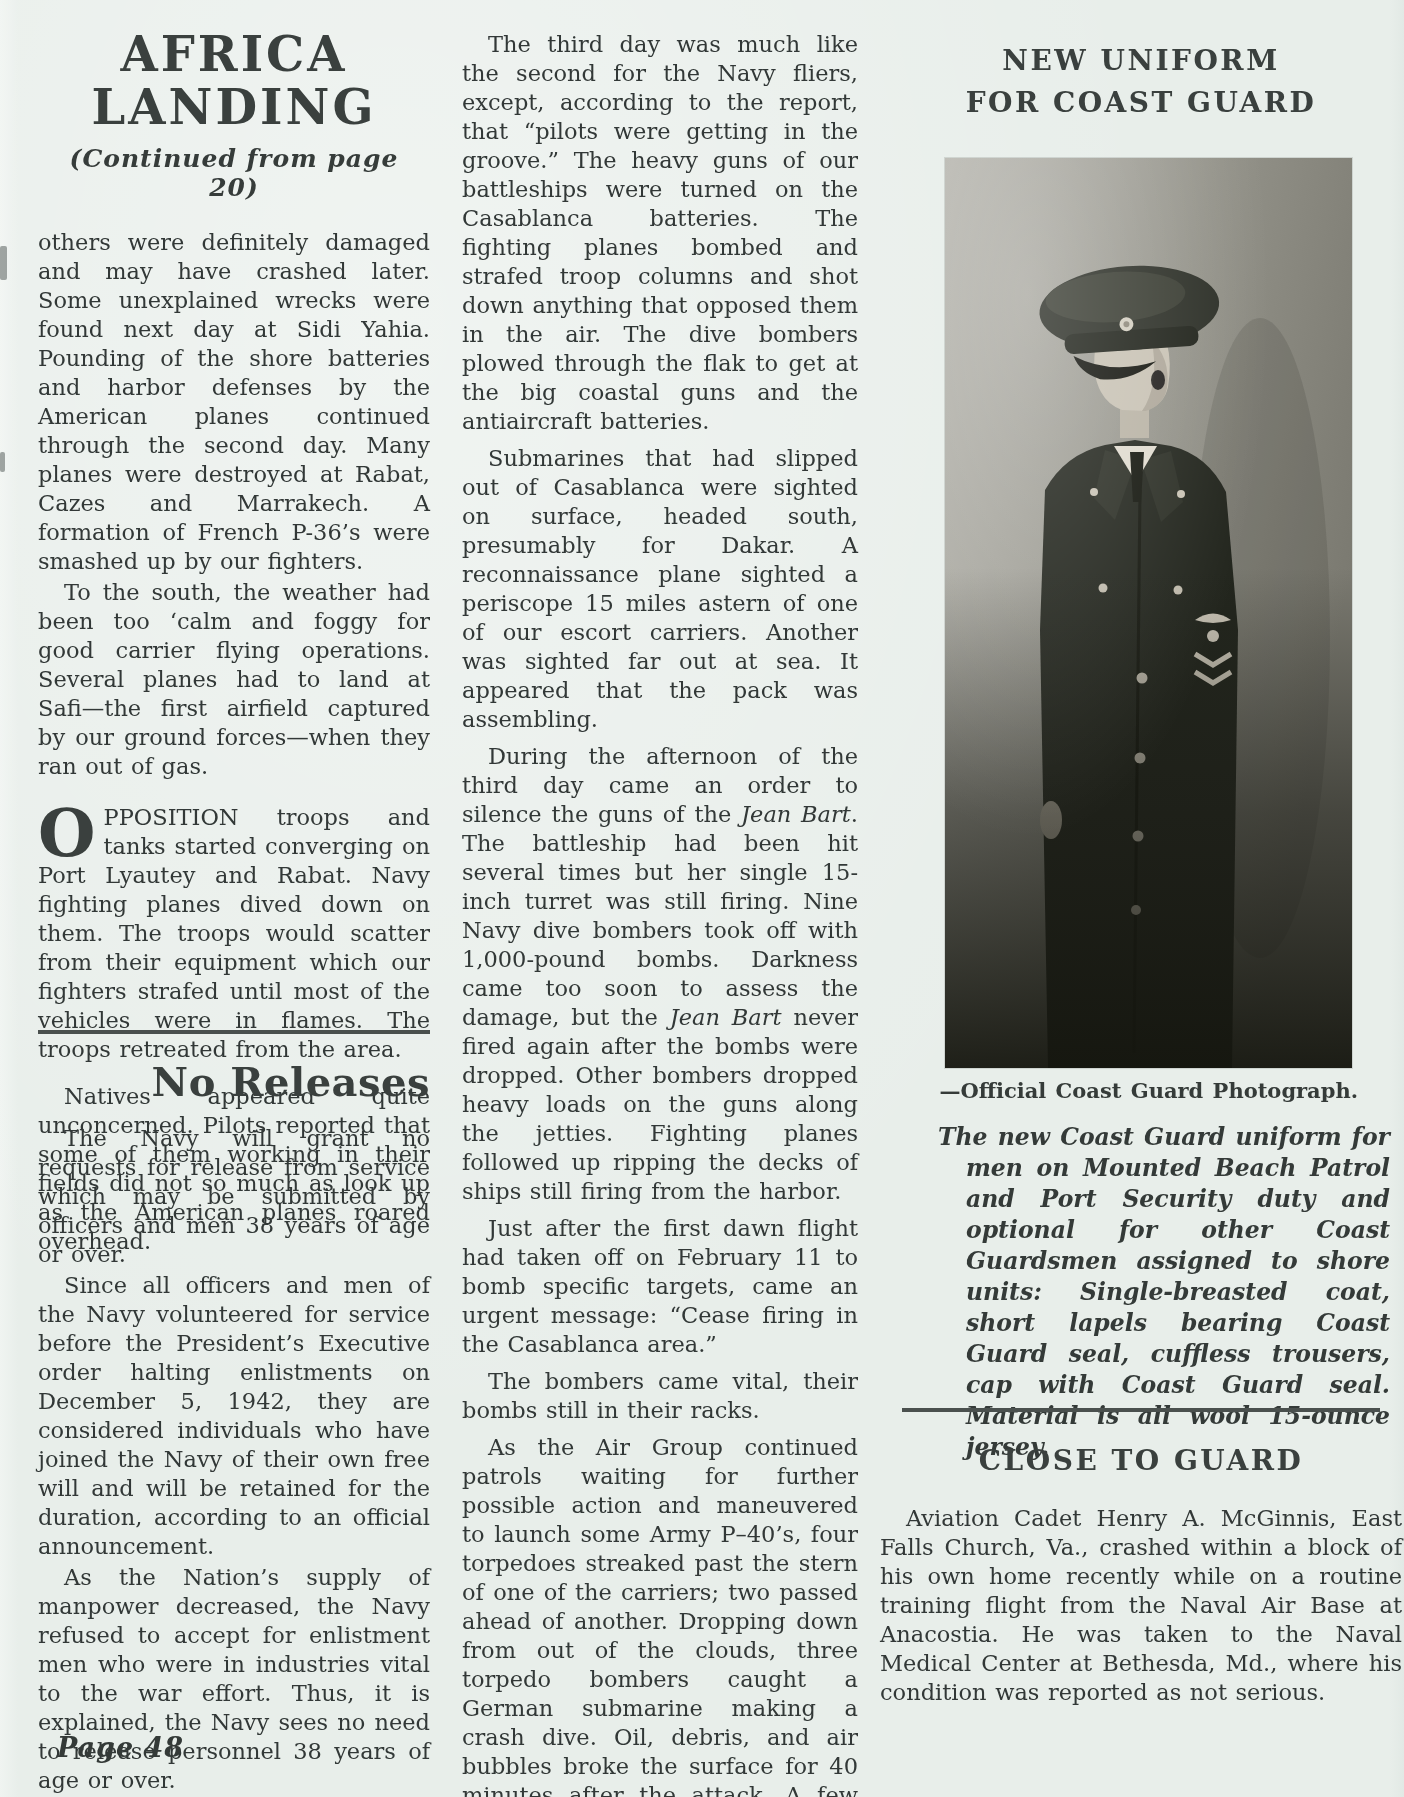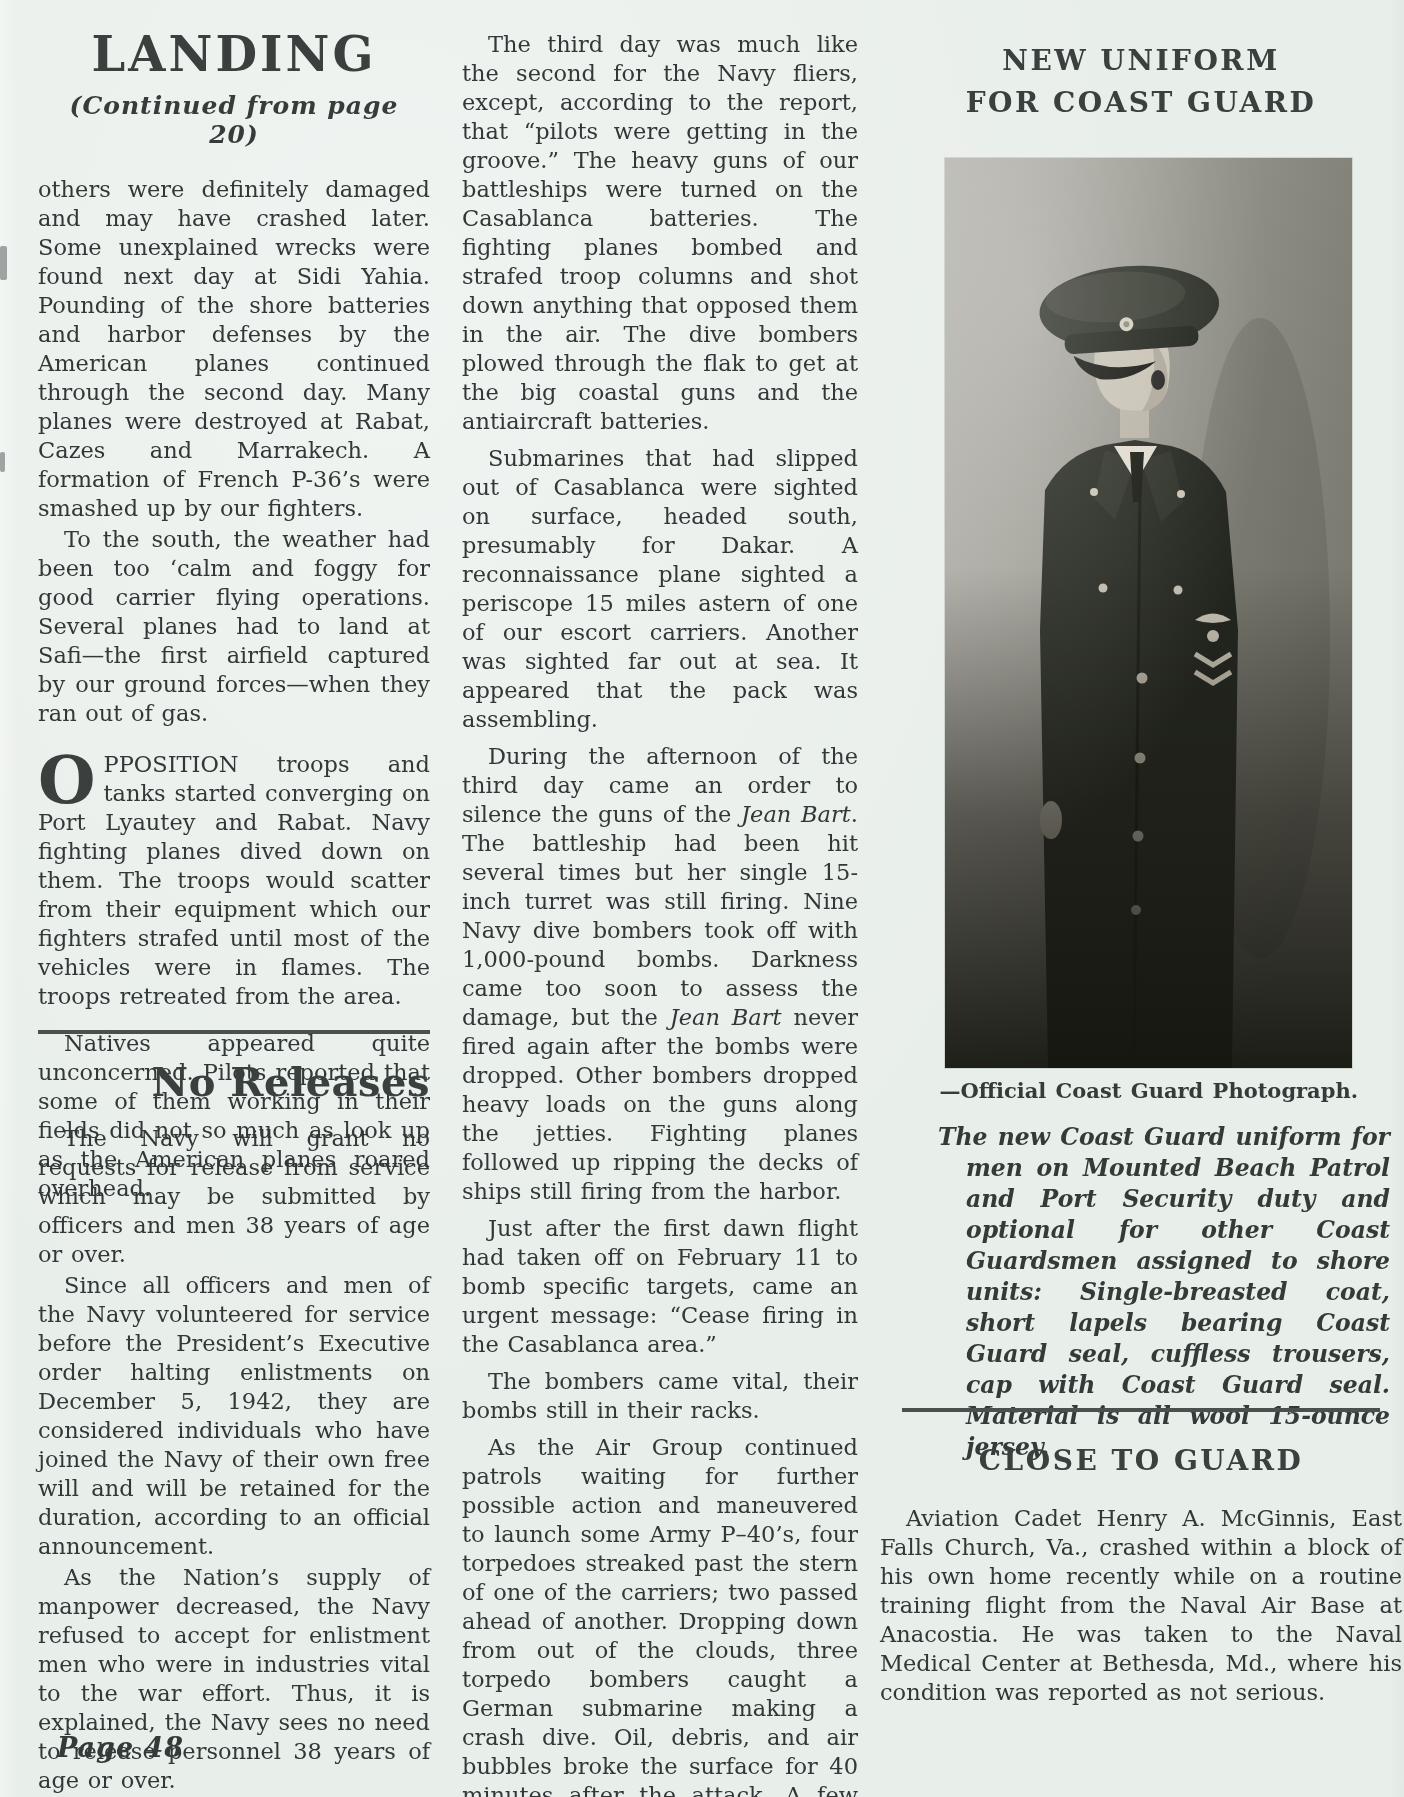--- a/index.html
+++ b/index.html
@@ -65,20 +65,21 @@
 </style>
 </head>
 <body>
 
 <div class="page">
 
   <div class="smudge" style="left:0;top:246px;width:7px;height:34px;"></div>
   <div class="smudge" style="left:0;top:452px;width:5px;height:20px;"></div>
 
   <div class="col" style="left:38px;top:28px;width:392px;">
+    <div class="art-title">AFRICA</div>
     <div class="art-title">LANDING</div>
     <div class="art-subtitle">(Continued from page 20)</div>
 
     <p>others were definitely damaged and may have crashed later.  Some unexplained wrecks were found next day at Sidi Yahia.  Pounding of the shore batteries and harbor defenses by the American planes continued through the second day.  Many planes were destroyed at Rabat, Cazes and Marrakech.  A formation of French P-36’s were smashed up by our fighters.</p>
     <p class="indent">To the south, the weather had been too ‘calm and foggy for good carrier flying operations.  Several planes had to land at Safi—the first airfield captured by our ground forces—when they ran out of gas.</p>
 
     <p class="dropcap-para"><span class="dropcap">O</span><span>PPOSITION troops and tanks started converging on Port Lyautey and Rabat.  Navy fighting planes dived down on them.  The troops would scatter from their equipment which our fighters strafed until most of the vehicles were in flames. The troops retreated from the area.</span></p>
 
     <p class="indent">Natives appeared quite unconcerned.  Pilots reported that some of them working in their fields did not so much as look up as the American planes roared overhead.</p>
   </div>

